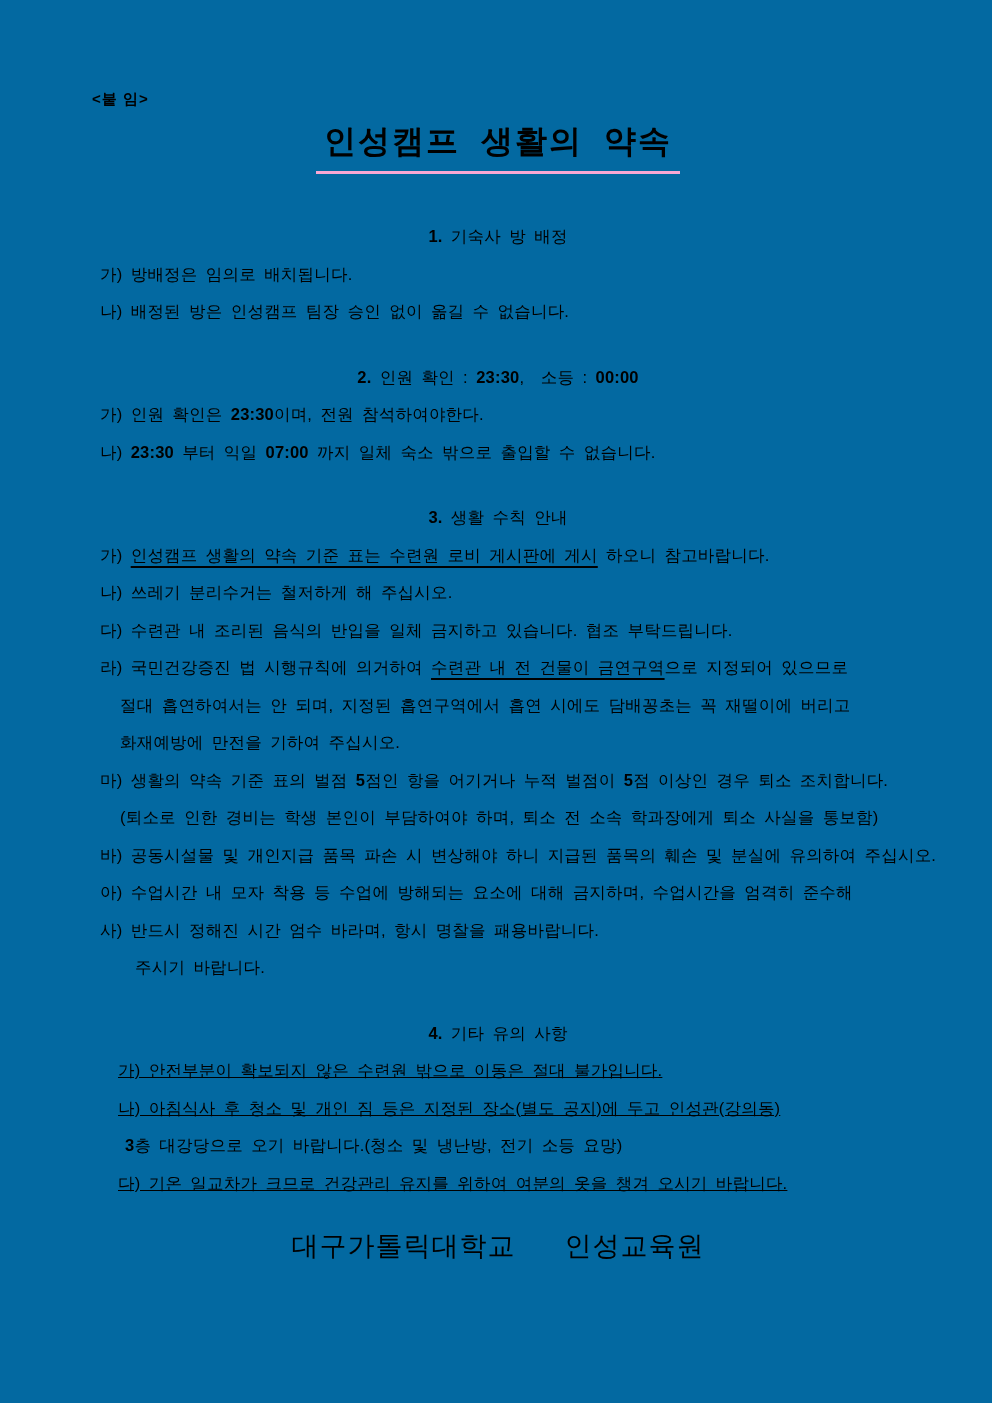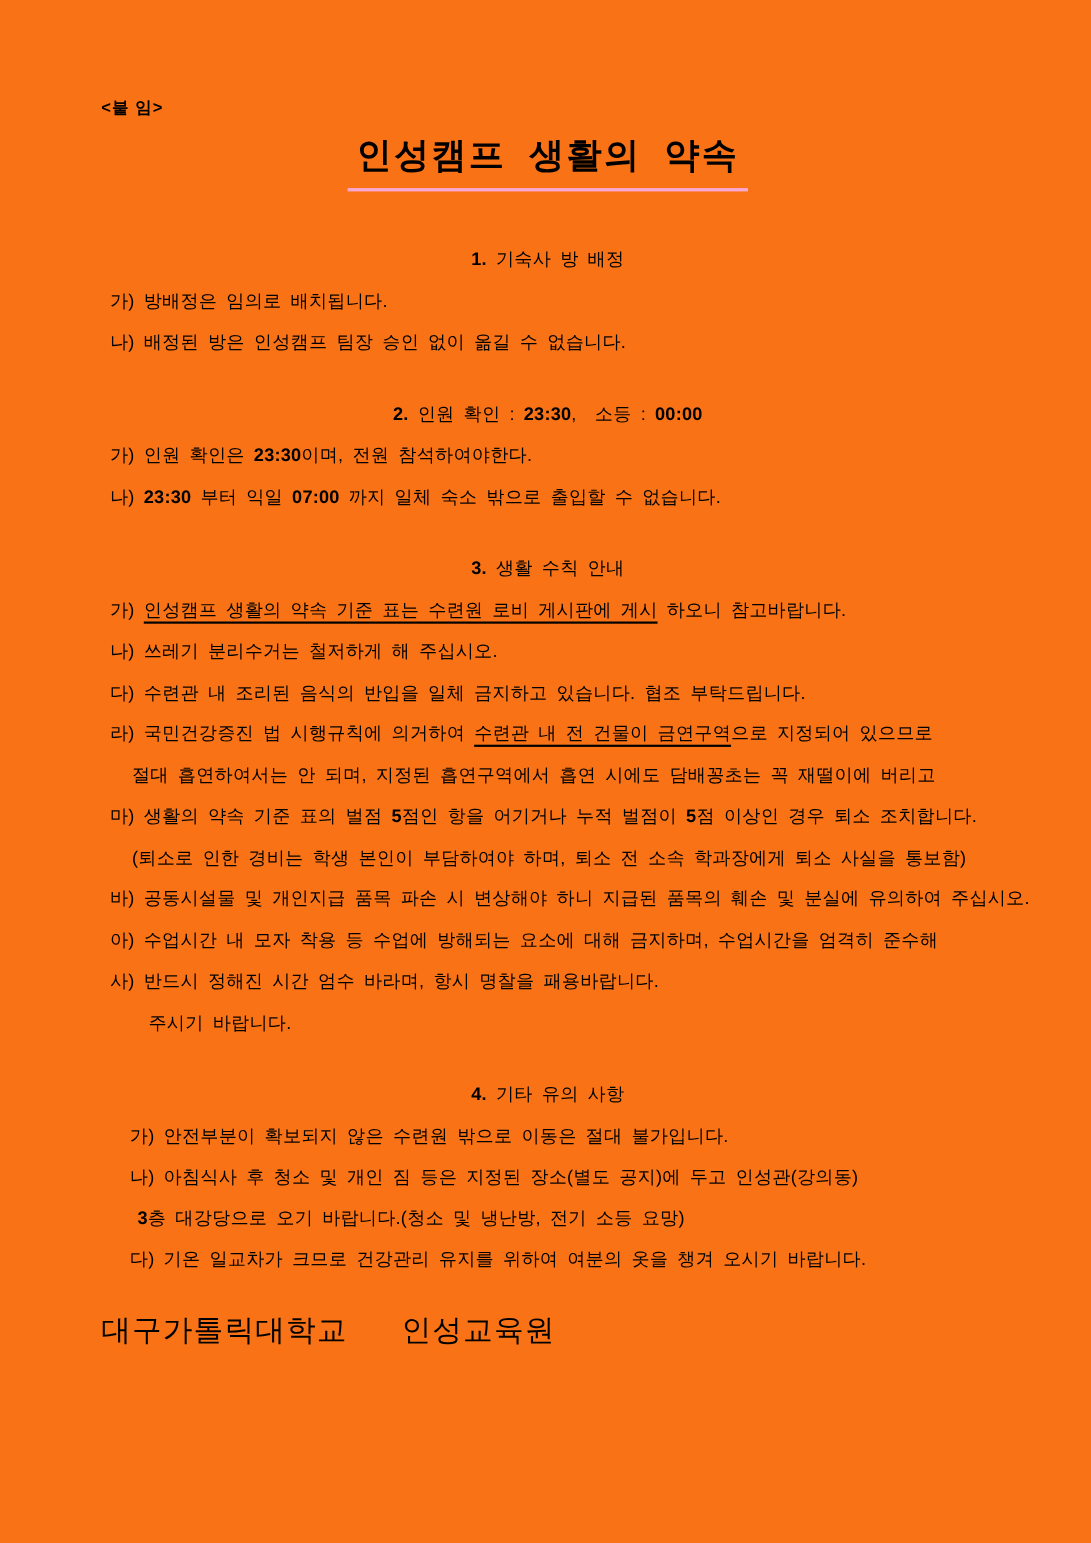--- a/index.html
+++ b/index.html
@@ -1,20 +1,20 @@
 <!DOCTYPE html>
 <html><head>
 <meta charset="utf-8">
 <style>
   html, body { margin:0; padding:0; background:#ffffff; }
   .page {
     position: relative;
     width: 992px;
     height: 1403px;
-    background: #f97316;
+    background: #0369a1;
     box-sizing: border-box;
     padding: 88px 88px 0 92px;
     font-family: "Liberation Sans", "DejaVu Sans", sans-serif;
     color: #000000;
     overflow: hidden;
   }
   .attach {
     font-size: 15px;
     font-weight: 700;
     letter-spacing: 1px;
@@ -39,31 +39,32 @@
   .line {
     white-space: pre;
     font-size: 16.5px;
     height: 37.5px;
     line-height: 37.5px;
     word-spacing: 3.5px;
     letter-spacing: 0.2px;
   }
   .ind-h  { padding-left: 0; text-align: center; }
   .ind-s  { padding-left: 8px; }
-  .ind-s4 { padding-left: 26px; }
+  .ind-s4 { padding-left: 26px; text-decoration: underline; }
   .ind-c  { padding-left: 28px; }
   .ind-c2 { padding-left: 43px; }
   .ind-c4 { padding-left: 33px; }
   .b { font-weight: 700; }
   .u {
     text-decoration: underline;
     text-underline-offset: 5px;
     text-decoration-thickness: 1.5px;
   }
   .footer-org {
+    text-align: center;
     margin-top: 26px;
     font-size: 27px;
     letter-spacing: 1px;
     word-spacing: 16px;
     white-space: pre;
   }
 </style>
 </head>
 <body>
 
@@ -85,20 +86,21 @@
         <div class="line ind-s"><span>가) 인원 확인은 </span><span class="b">23:30</span><span>이며, 전원 참석하여야한다.</span></div>
         <div class="line ind-s"><span>나) </span><span class="b">23:30</span><span> 부터 익일 </span><span class="b">07:00</span><span> 까지 일체 숙소 밖으로 출입할 수 없습니다.</span></div>
       </div>
       <div class="section">
         <div class="line ind-h"><span class="b">3.</span><span> 생활 수칙 안내</span></div>
         <div class="line ind-s"><span>가) </span><span class="u">인성캠프 생활의 약속 기준 표는 수련원 로비 게시판에 게시</span><span> 하오니 참고바랍니다.</span></div>
         <div class="line ind-s"><span>나) 쓰레기 분리수거는 철저하게 해 주십시오.</span></div>
         <div class="line ind-s"><span>다) 수련관 내 조리된 음식의 반입을 일체 금지하고 있습니다. 협조 부탁드립니다.</span></div>
         <div class="line ind-s"><span>라) 국민건강증진 법 시행규칙에 의거하여 </span><span class="u">수련관 내 전 건물이 금연구역</span><span>으로 지정되어 있으므로</span></div>
         <div class="line ind-c"><span>절대 흡연하여서는 안 되며, 지정된 흡연구역에서 흡연 시에도 담배꽁초는 꼭 재떨이에 버리고</span></div>
+        <div class="line ind-c"><span>화재예방에 만전을 기하여 주십시오.</span></div>
         <div class="line ind-s"><span>마) 생활의 약속 기준 표의 벌점 </span><span class="b">5</span><span>점인 항을 어기거나 누적 벌점이 </span><span class="b">5</span><span>점 이상인 경우 퇴소 조치합니다.</span></div>
         <div class="line ind-c"><span>(퇴소로 인한 경비는 학생 본인이 부담하여야 하며, 퇴소 전 소속 학과장에게 퇴소 사실을 통보함)</span></div>
         <div class="line ind-s"><span>바) 공동시설물 및 개인지급 품목 파손 시 변상해야 하니 지급된 품목의 훼손 및 분실에 유의하여 주십시오.</span></div>
         <div class="line ind-s"><span>아) 수업시간 내 모자 착용 등 수업에 방해되는 요소에 대해 금지하며, 수업시간을 엄격히 준수해</span></div>
         <div class="line ind-s"><span>사) 반드시 정해진 시간 엄수 바라며, 항시 명찰을 패용바랍니다.</span></div>
         <div class="line ind-c2"><span>주시기 바랍니다.</span></div>
       </div>
       <div class="section">
         <div class="line ind-h"><span class="b">4.</span><span> 기타 유의 사항</span></div>
         <div class="line ind-s4"><span>가) 안전부분이 확보되지 않은 수련원 밖으로 이동은 절대 불가입니다.</span></div>

